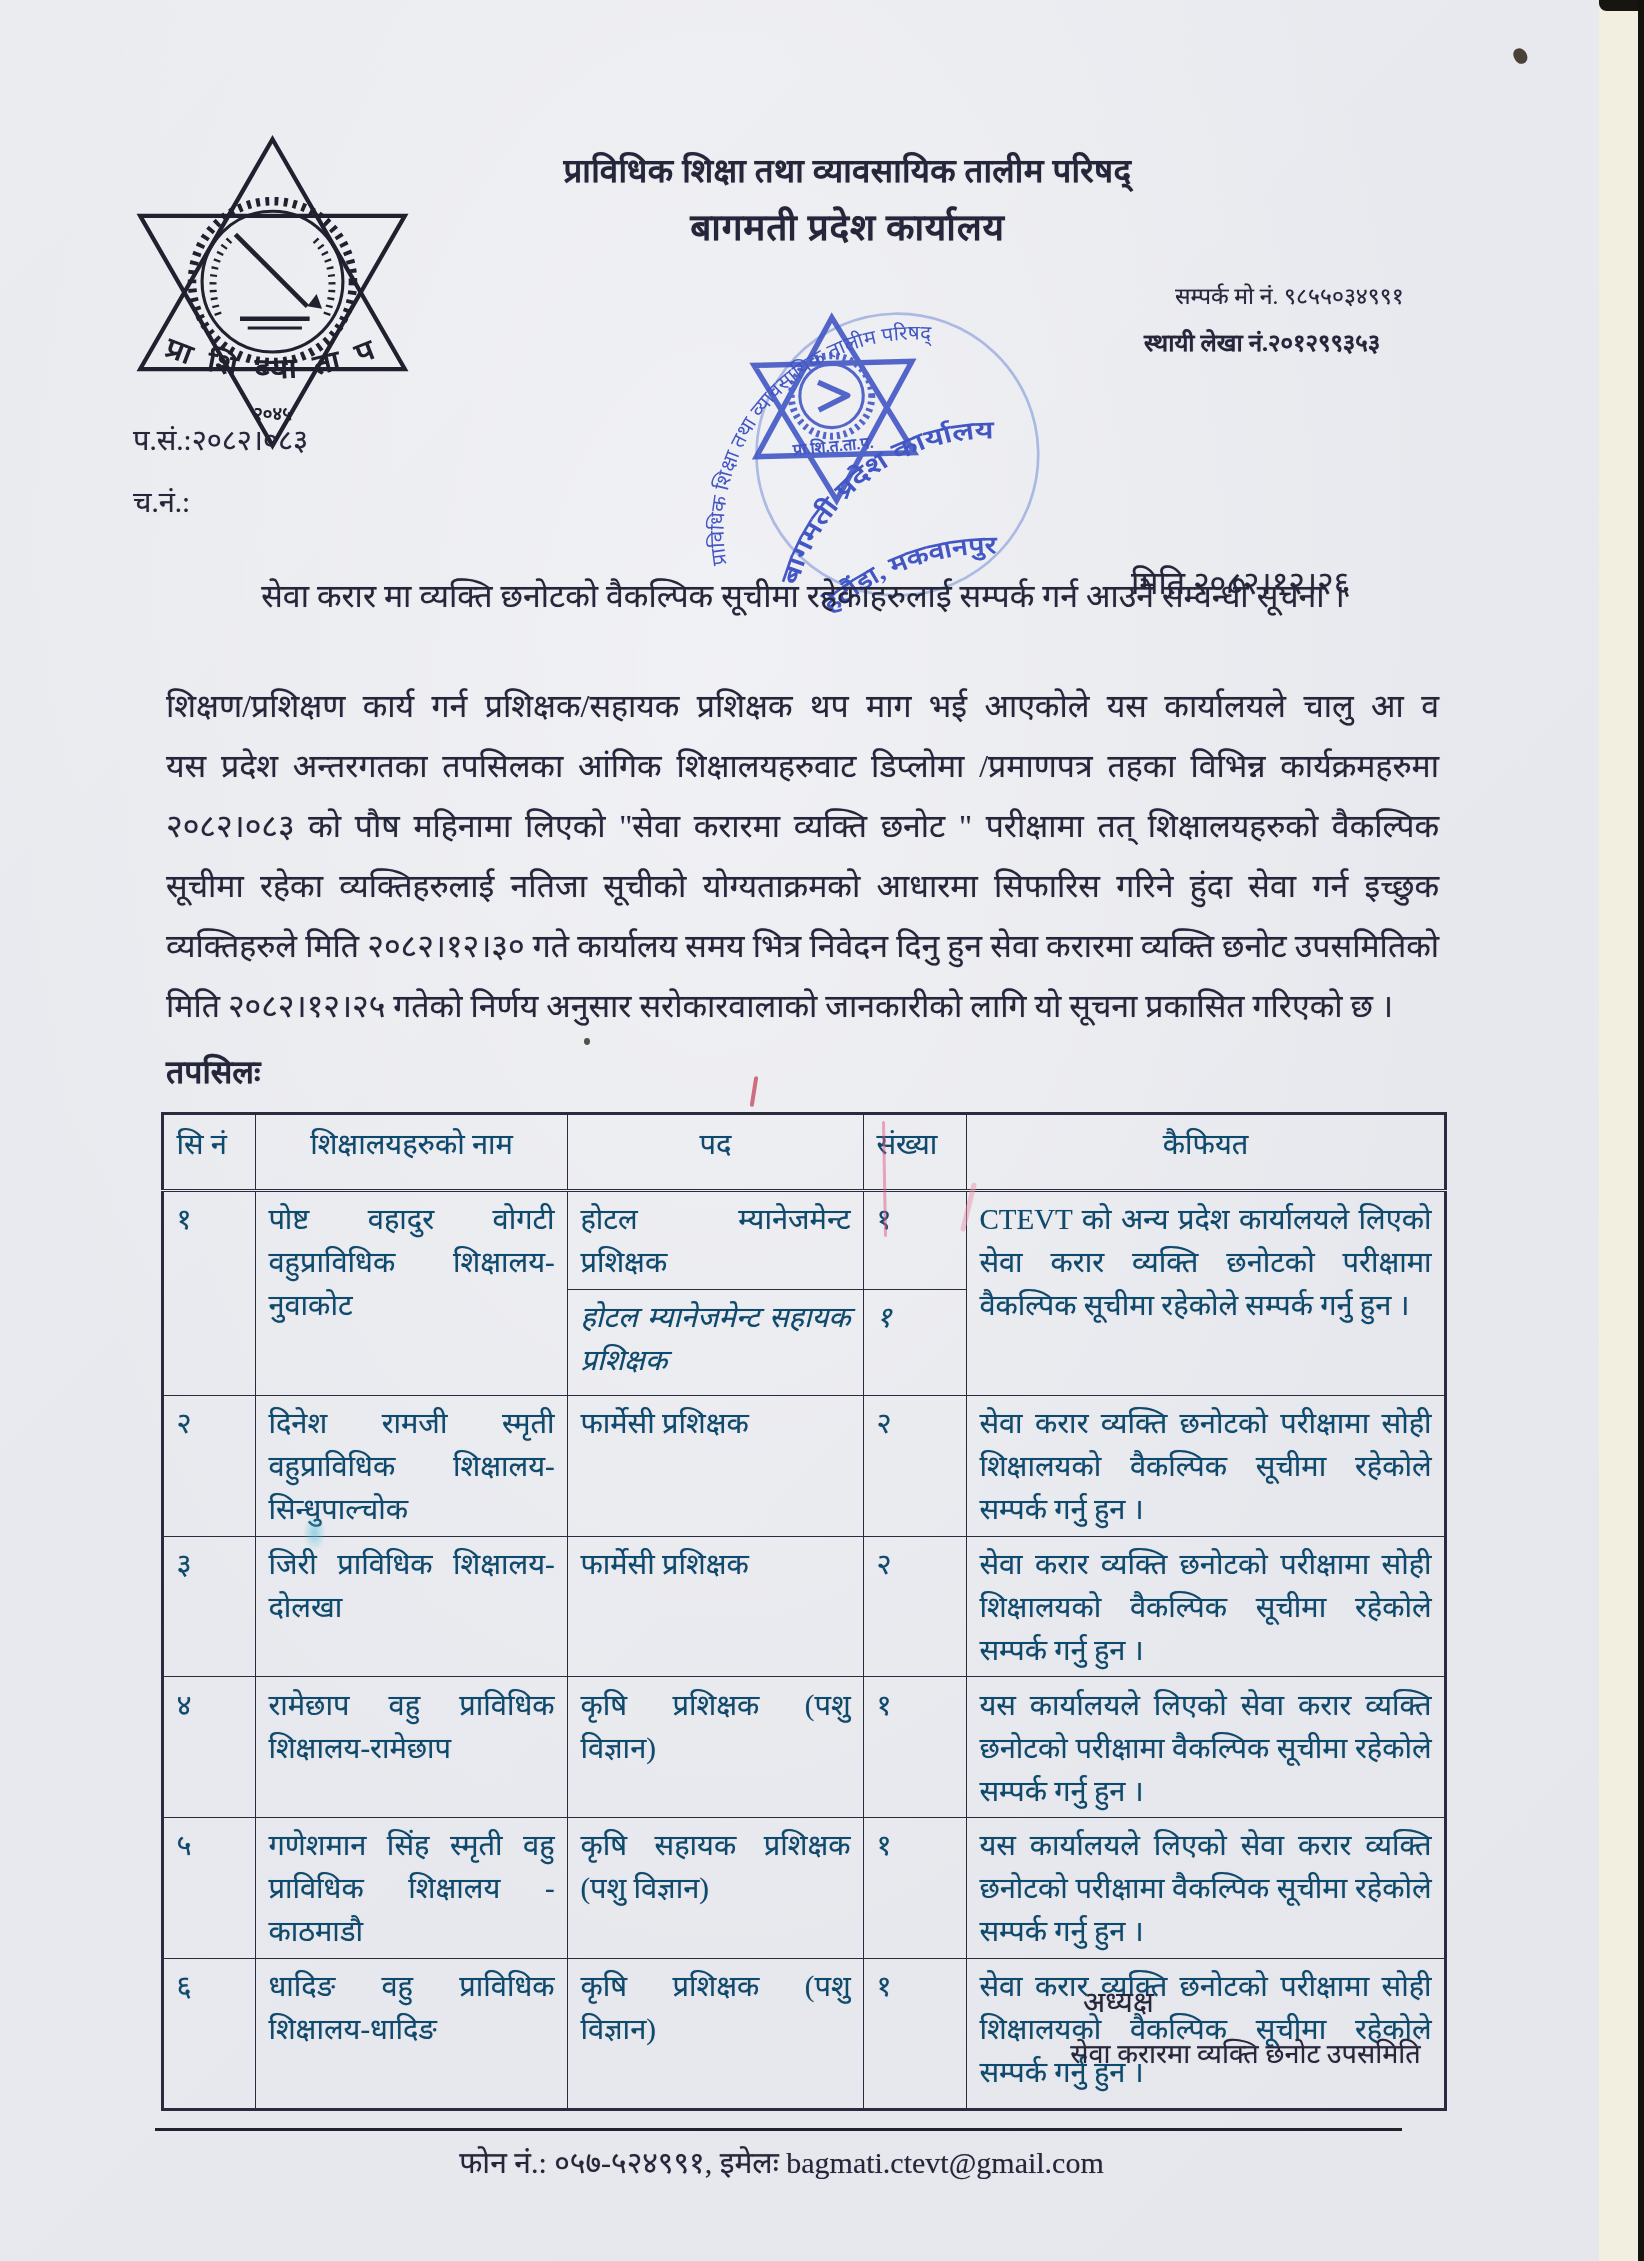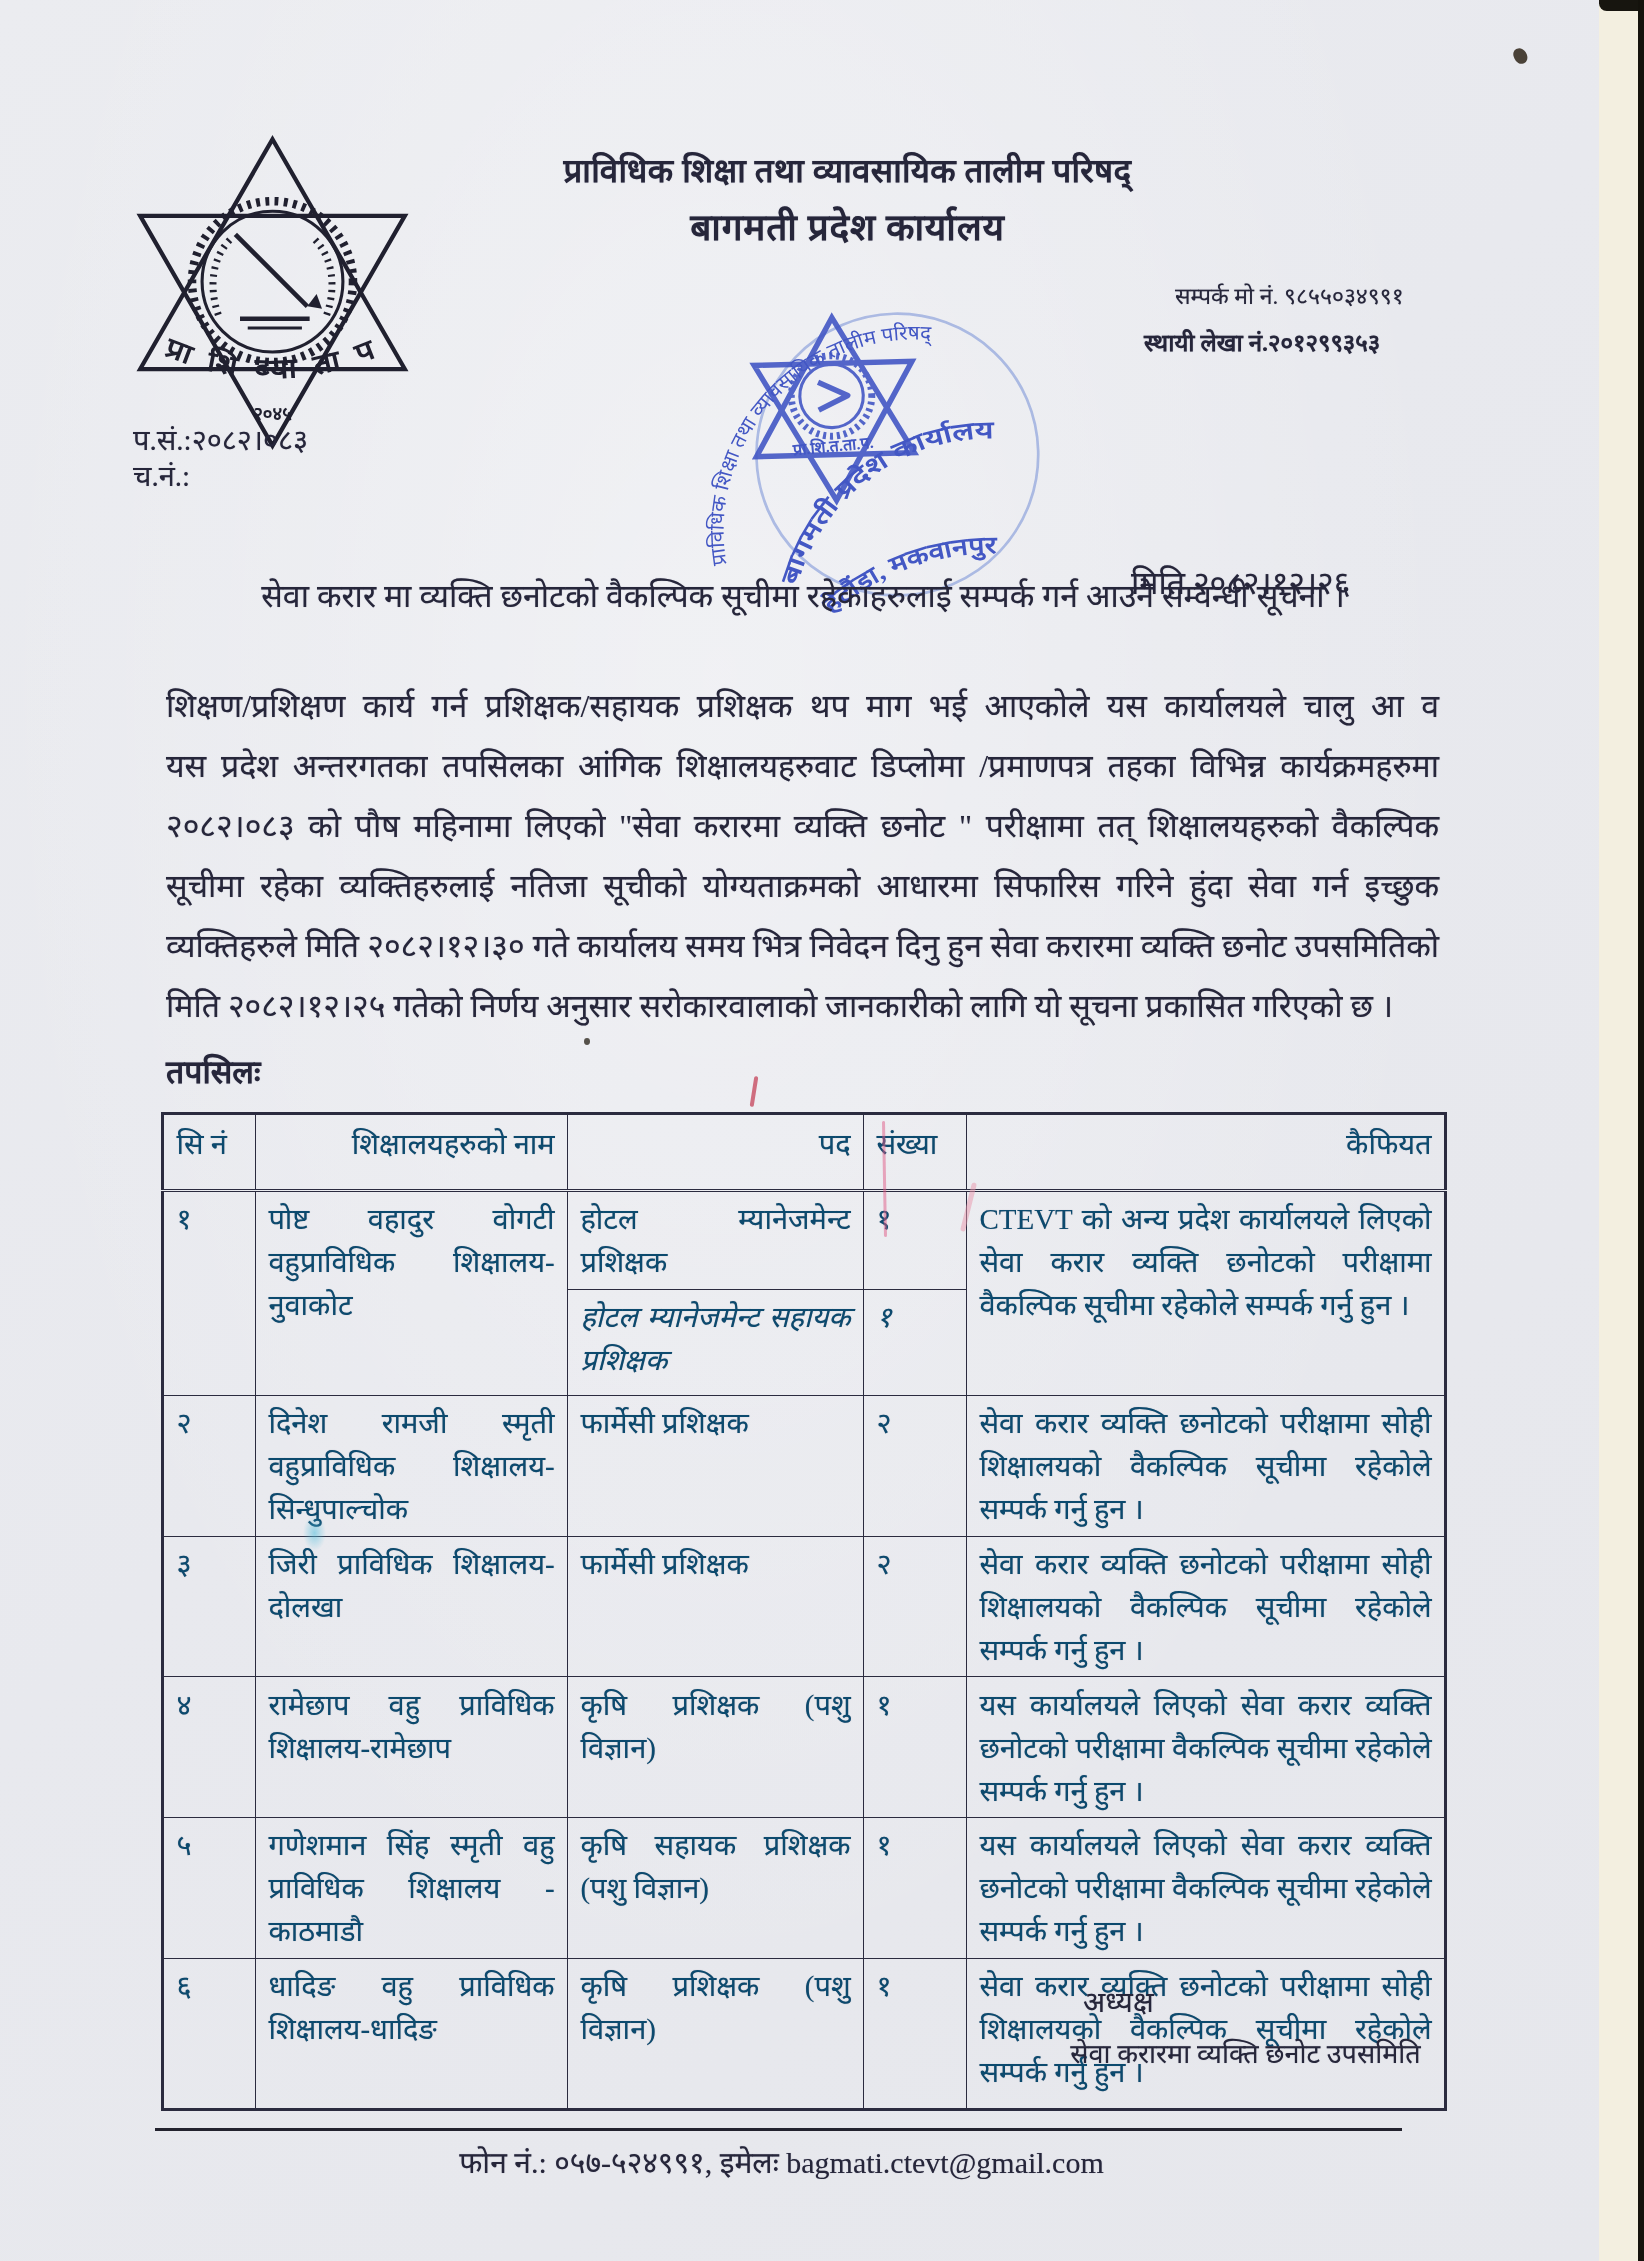--- a/index.html
+++ b/index.html
@@ -25,21 +25,21 @@
   .header-block { left:267px; top:147px; width:1161px; text-align:center; }
   .org1 { font-size:33px; font-weight:600; letter-spacing:0.4px; }
   .org2 { font-size:37px; font-weight:800; margin-top:7.7px; letter-spacing:0.8px; }
   .org3 { font-size:30px; margin-top:20px; }
 
   .contact-block { left:1144px; top:279px; width:325px; font-size:23px; }
   .contact-block .l1 { padding-left:31px; }
   .contact-block .l2 { margin-top:14px; font-size:24px; font-weight:700; }
 
   .refno  { left:133px; top:419px; font-size:29px; }
-  .chano  { left:133px; top:455px; font-size:29px; }
+  .chano  { left:133px; top:481px; font-size:29px; }
   .miti   { left:1131px; top:515px; font-size:32px;margin-top:45px; }
   .subject{ left:159px; top:573px; width:1288px; text-align:center; font-size:32px; }
 
   .bodytext { left:166px; top:676px; width:1273px; font-size:32px; }
   .bodytext .bl { height:60px; line-height:60px; text-align:justify; text-align-last:justify; white-space:normal; overflow:visible; }
   .bodytext .bl.last { text-align-last:left; }
   .tapasil { left:166px; top:1049px; font-size:32px; font-weight:600; }
 
   
   table.detail {
@@ -50,21 +50,21 @@
   table.detail col.c1{width:93px} table.detail col.c2{width:312px}
   table.detail col.c3{width:296px} table.detail col.c4{width:103px}
   table.detail col.c5{width:479px}
   table.detail td, table.detail th {
     border:1.9px solid #2b2b3f; vertical-align:top; padding:6.2px 12.4px 4.6px 12.4px;
     line-height:43px; text-shadow:0 0 0.8px rgba(38,38,70,.4);
   }
   table.detail { border:3.1px solid #2b2b3f; }
   table.detail thead th { font-weight:500; text-align:left; height:62px;
     border-bottom:3.9px double #2b2b3f; padding-top:7.7px; }
-  table.detail thead th.center { text-align:right; }
+  table.detail thead th.center { text-align:center; }
   .cell-just { text-align:justify; }
   tr.r-h1 td { height:48px; }
   tr.r-h2 td { height:94px;font-style:italic; }
   tr.row2 td { height:128px; }
   tr.row3 td { height:125px; }
   tr.row4 td { height:128px; }
   tr.row5 td { height:125px; }
   tr.row6 td { height:138px; }
 
   .sig-title { left:1083px; top:1981px; width:209px; font-size:29px; }

